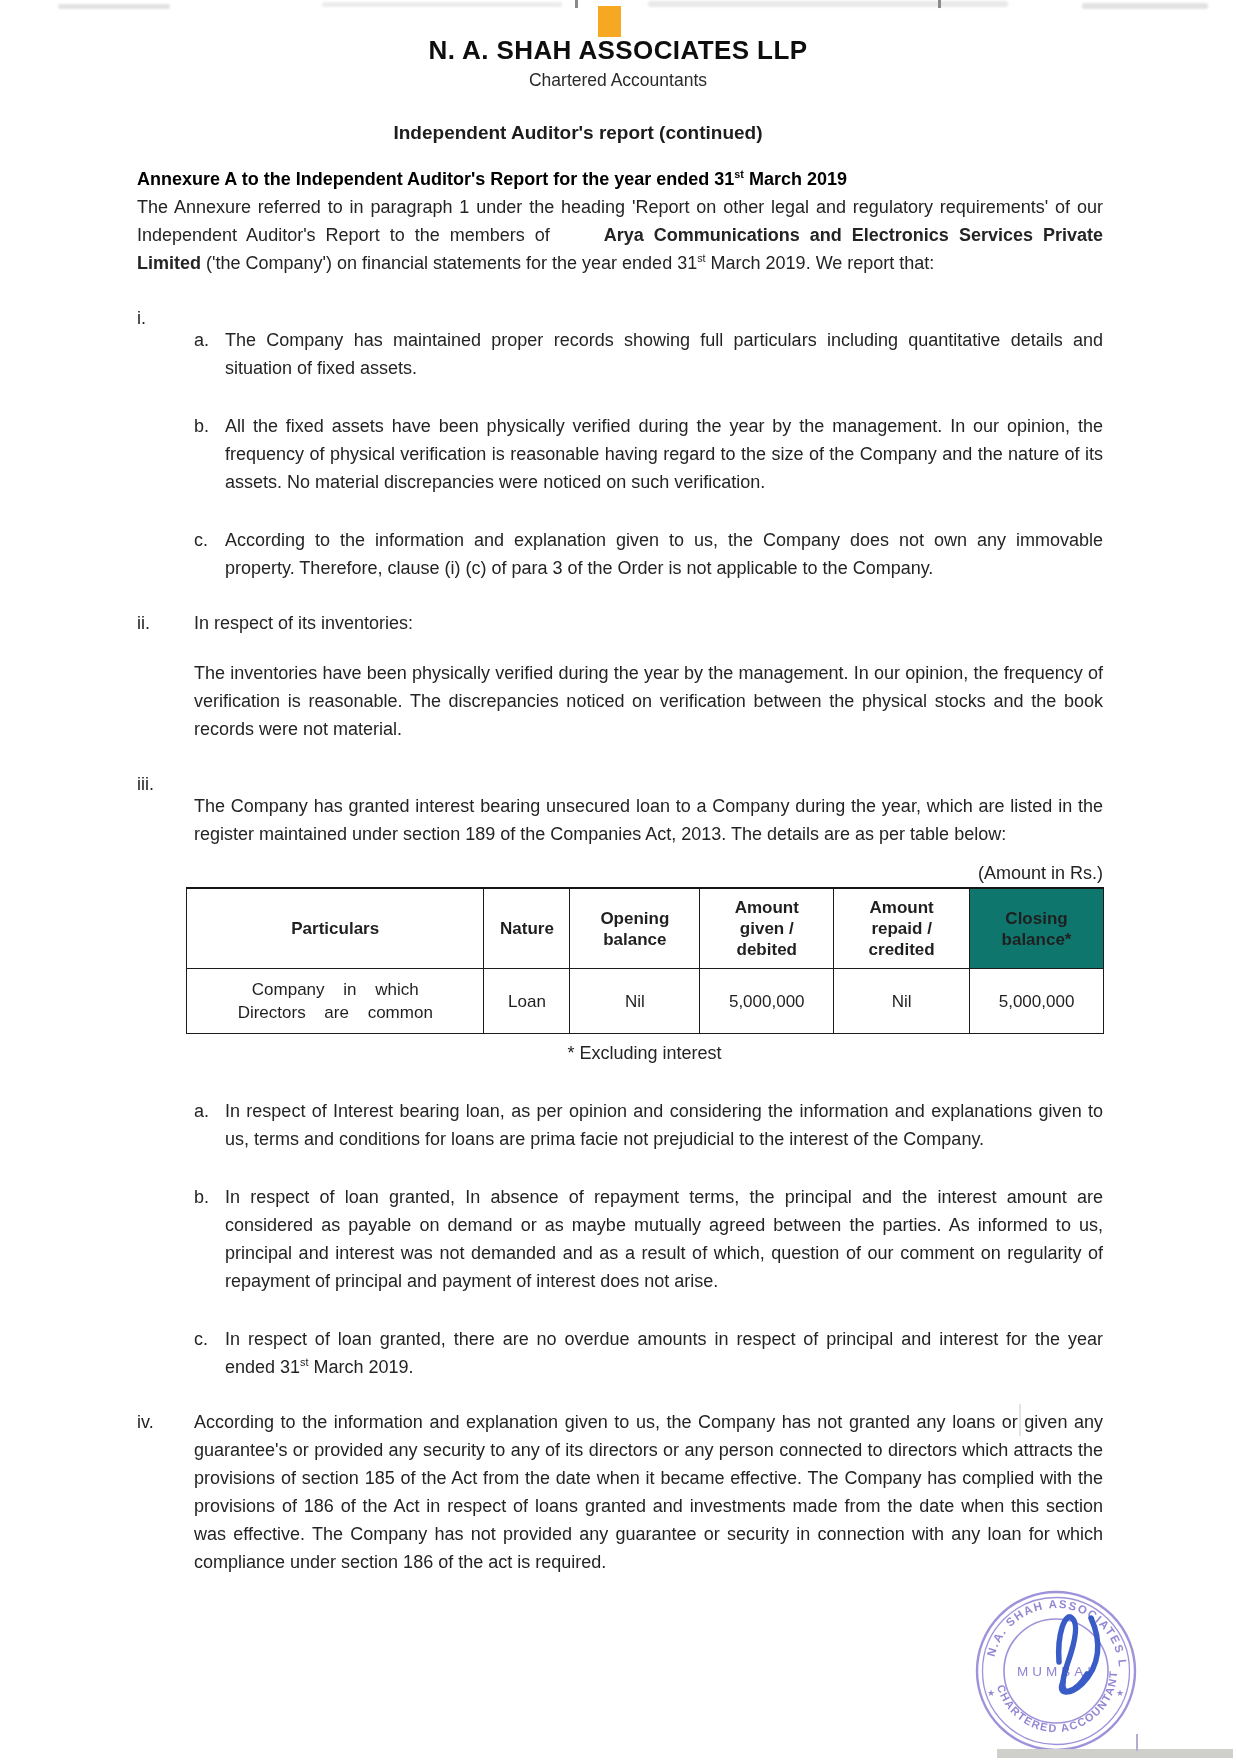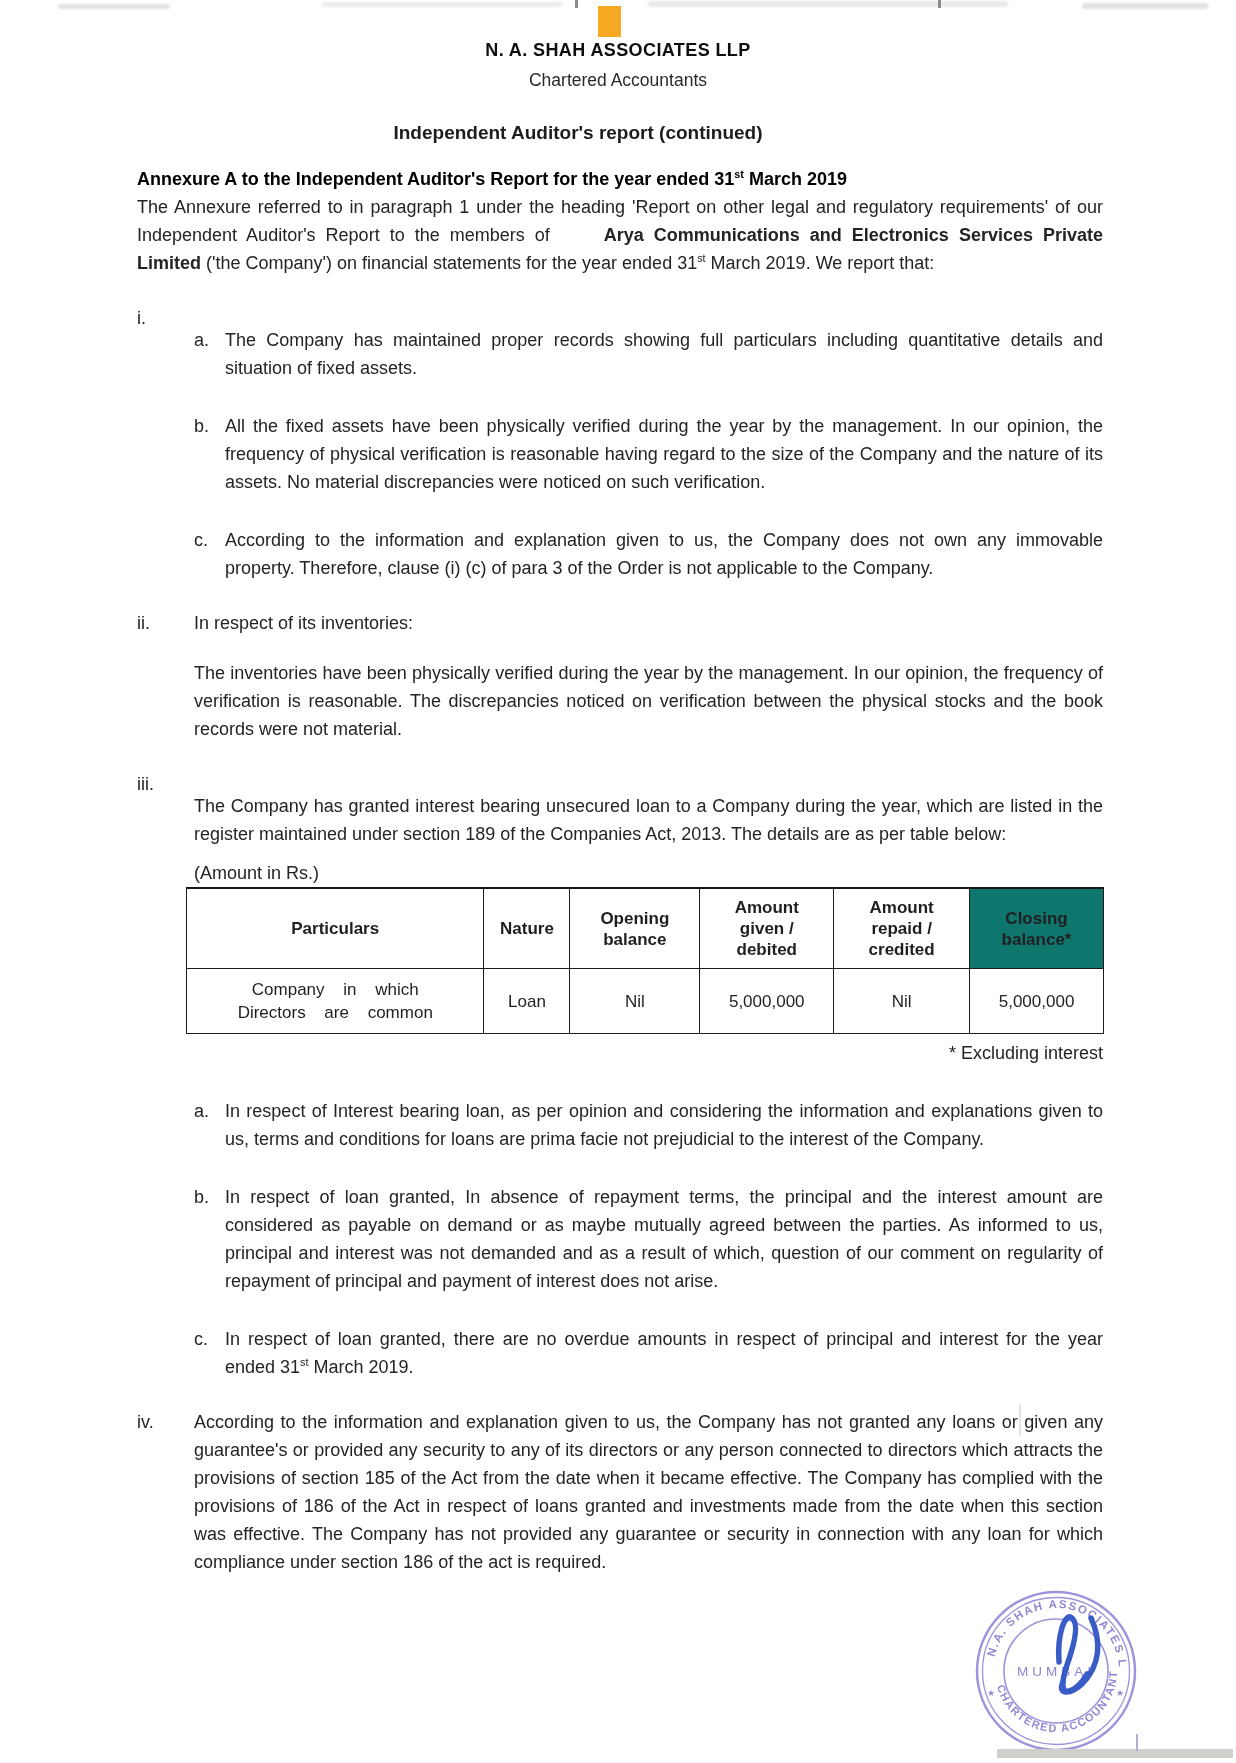--- a/index.html
+++ b/index.html
@@ -13,21 +13,21 @@
   .s2{left:322px;top:2px;width:240px;height:5px;background:#ececec;}
   .s3{left:648px;top:1px;width:360px;height:6px;background:#e9e9e9;}
   .s4{left:1082px;top:3px;width:126px;height:6px;}
   .tick{position:absolute;background:#8a8a8a;width:3px;height:8px;top:0;filter:blur(.4px);}
   .t1{left:575px;} .t2{left:938px;}
   .vline{position:absolute;left:1019px;top:1404px;width:2px;height:32px;background:#e3e3e3;}
 
   .logo-square{position:absolute;left:598px;top:6px;width:23px;height:31px;}
 
   .letterhead{padding-top:35px;text-align:center;}
-  .firm-name{font-size:18px;font-weight:bold;color:#0e0e0e;letter-spacing:.4px;line-height:30px;}
+  .firm-name{font-size:26px;font-weight:bold;color:#0e0e0e;letter-spacing:.4px;line-height:30px;}
   .firm-subtitle{font-size:17.5px;color:#2a2a2a;margin-top:4px;line-height:22px;}
 
   .report-title{text-align:center;font-size:19px;font-weight:bold;color:#1d1d1d;
                 margin-top:30px;line-height:24px;transform:translateX(-40px);}
 
   .content{padding:0 133px 0 137px;font-size:18px;line-height:28px;color:#242424;text-align:justify;}
   .annexure-heading{font-weight:bold;margin-top:20px;color:#000000;}
   .intro{margin:0;}
   .b{font-weight:bold;margin-left:44px;}
   sup{font-size:60%;line-height:0;vertical-align:super;}
@@ -35,33 +35,33 @@
   .l1{display:flex;margin-top:27px;}
   .l1 .num{flex:0 0 57px;}
   .l1 .body{flex:1;min-width:0;}
   .l1 .heading{margin:0;}
   .l1 .para{margin:22px 0 0 0;}
   .l2{display:flex;margin-top:30px;}
   .l2.first{margin-top:22px;}
   .l2 .letter{flex:0 0 31px;}
   .l2 .text{flex:1;min-width:0;}
 
-  .amount-note{margin-top:13px;line-height:24px;}
+  .amount-note{text-align:right;margin-top:13px;line-height:24px;}
   table.loans{border-collapse:collapse;width:918px;margin-left:-8px;margin-top:2px;
               font-size:17px;color:#1f1f1f;}
   table.loans th,table.loans td{border:1.7px solid #1c1c1c;}
   table.loans th{font-weight:bold;text-align:center;vertical-align:middle;
                  padding:8px 10px;line-height:21px;}
   table.loans td{text-align:center;vertical-align:middle;padding:9px 10px;line-height:23px;}
   table.loans{border-top:2.5px solid #161616;}
   th.shaded{background:#0f766e;}
   td.particulars{text-align:left;white-space:pre-line;word-spacing:14px;}
   .col-p{width:298px;}.col-n{width:86px;}.col-ob{width:130px;}
   .col-ag{width:134px;}.col-ar{width:136px;}.col-cb{width:134px;}
-  .table-footnote{margin:5px 0 0 -8px;text-align:right;}
+  .table-footnote{margin:5px 0 0 -8px;text-align:center;}
 
   
   .stamp-wrap{position:absolute;left:973px;top:1586px;width:166px;height:168px;}
   .bottom-bar{position:absolute;left:997px;top:1749px;width:236px;height:9px;background:#cfcfcc;}
   .bottom-tick{position:absolute;left:1136px;top:1734px;width:2px;height:17px;background:#b7accf;}
 </style>
 </head>
 <body>
 
 <div class="page">

